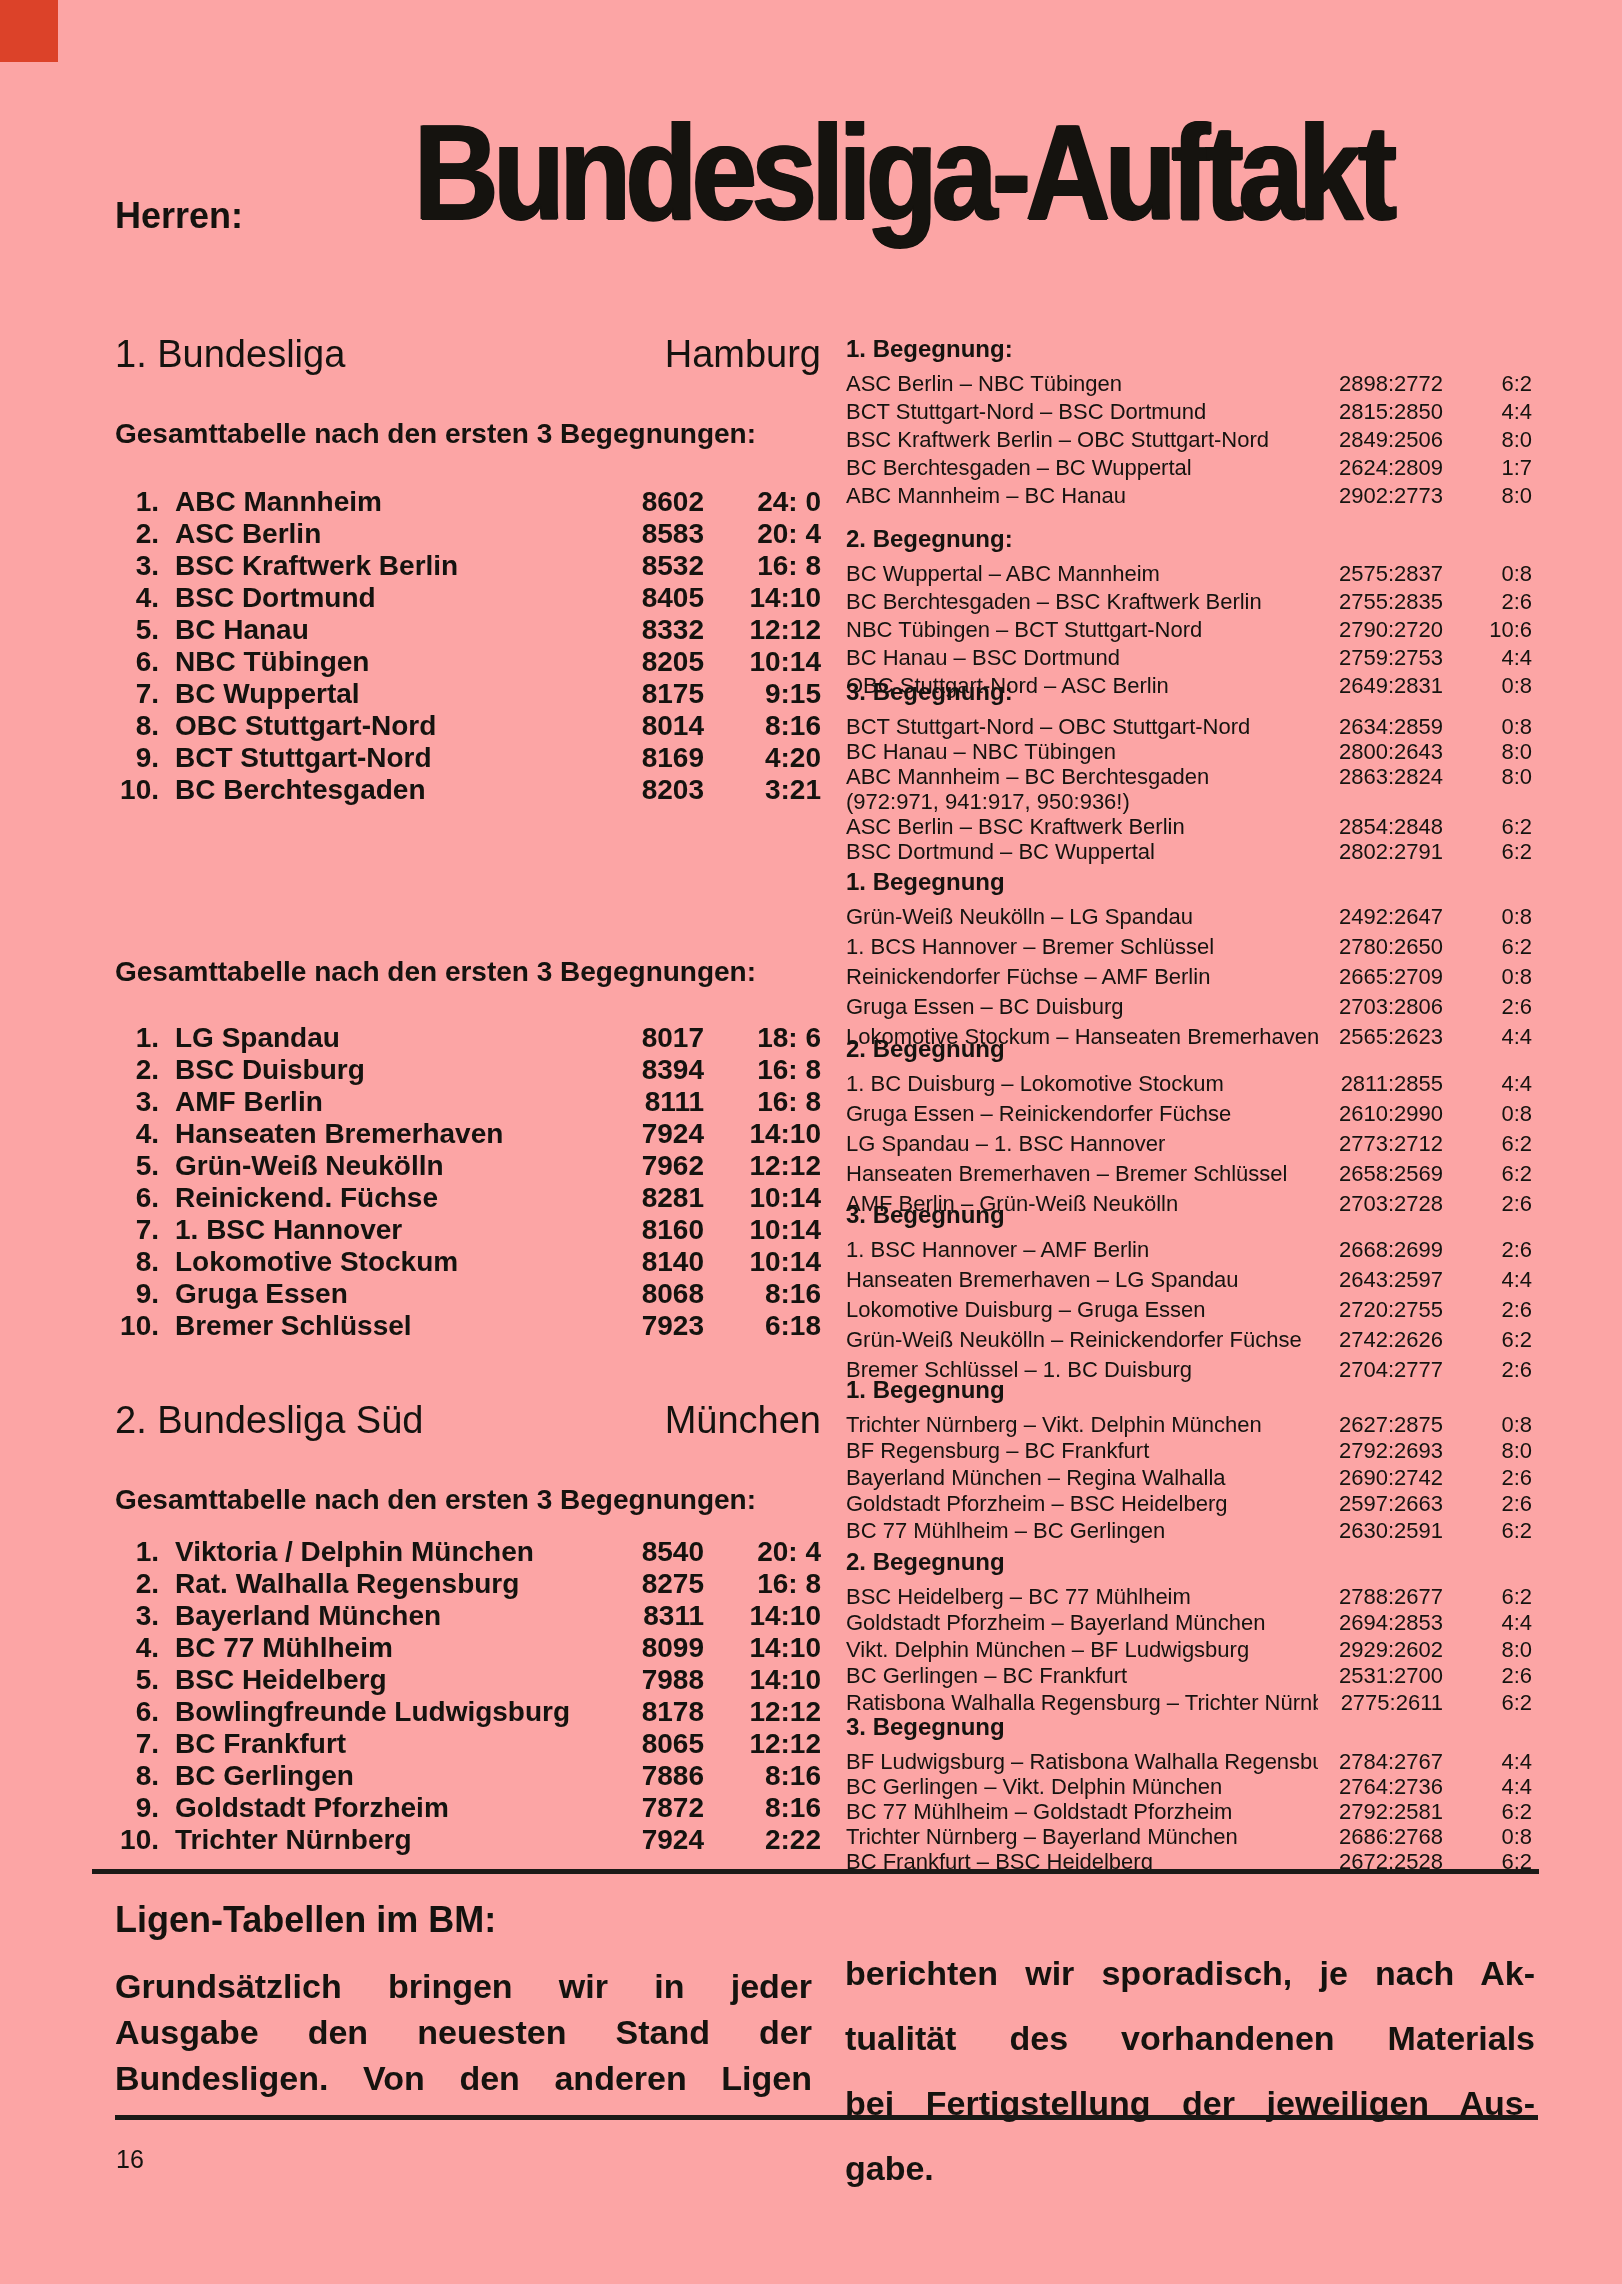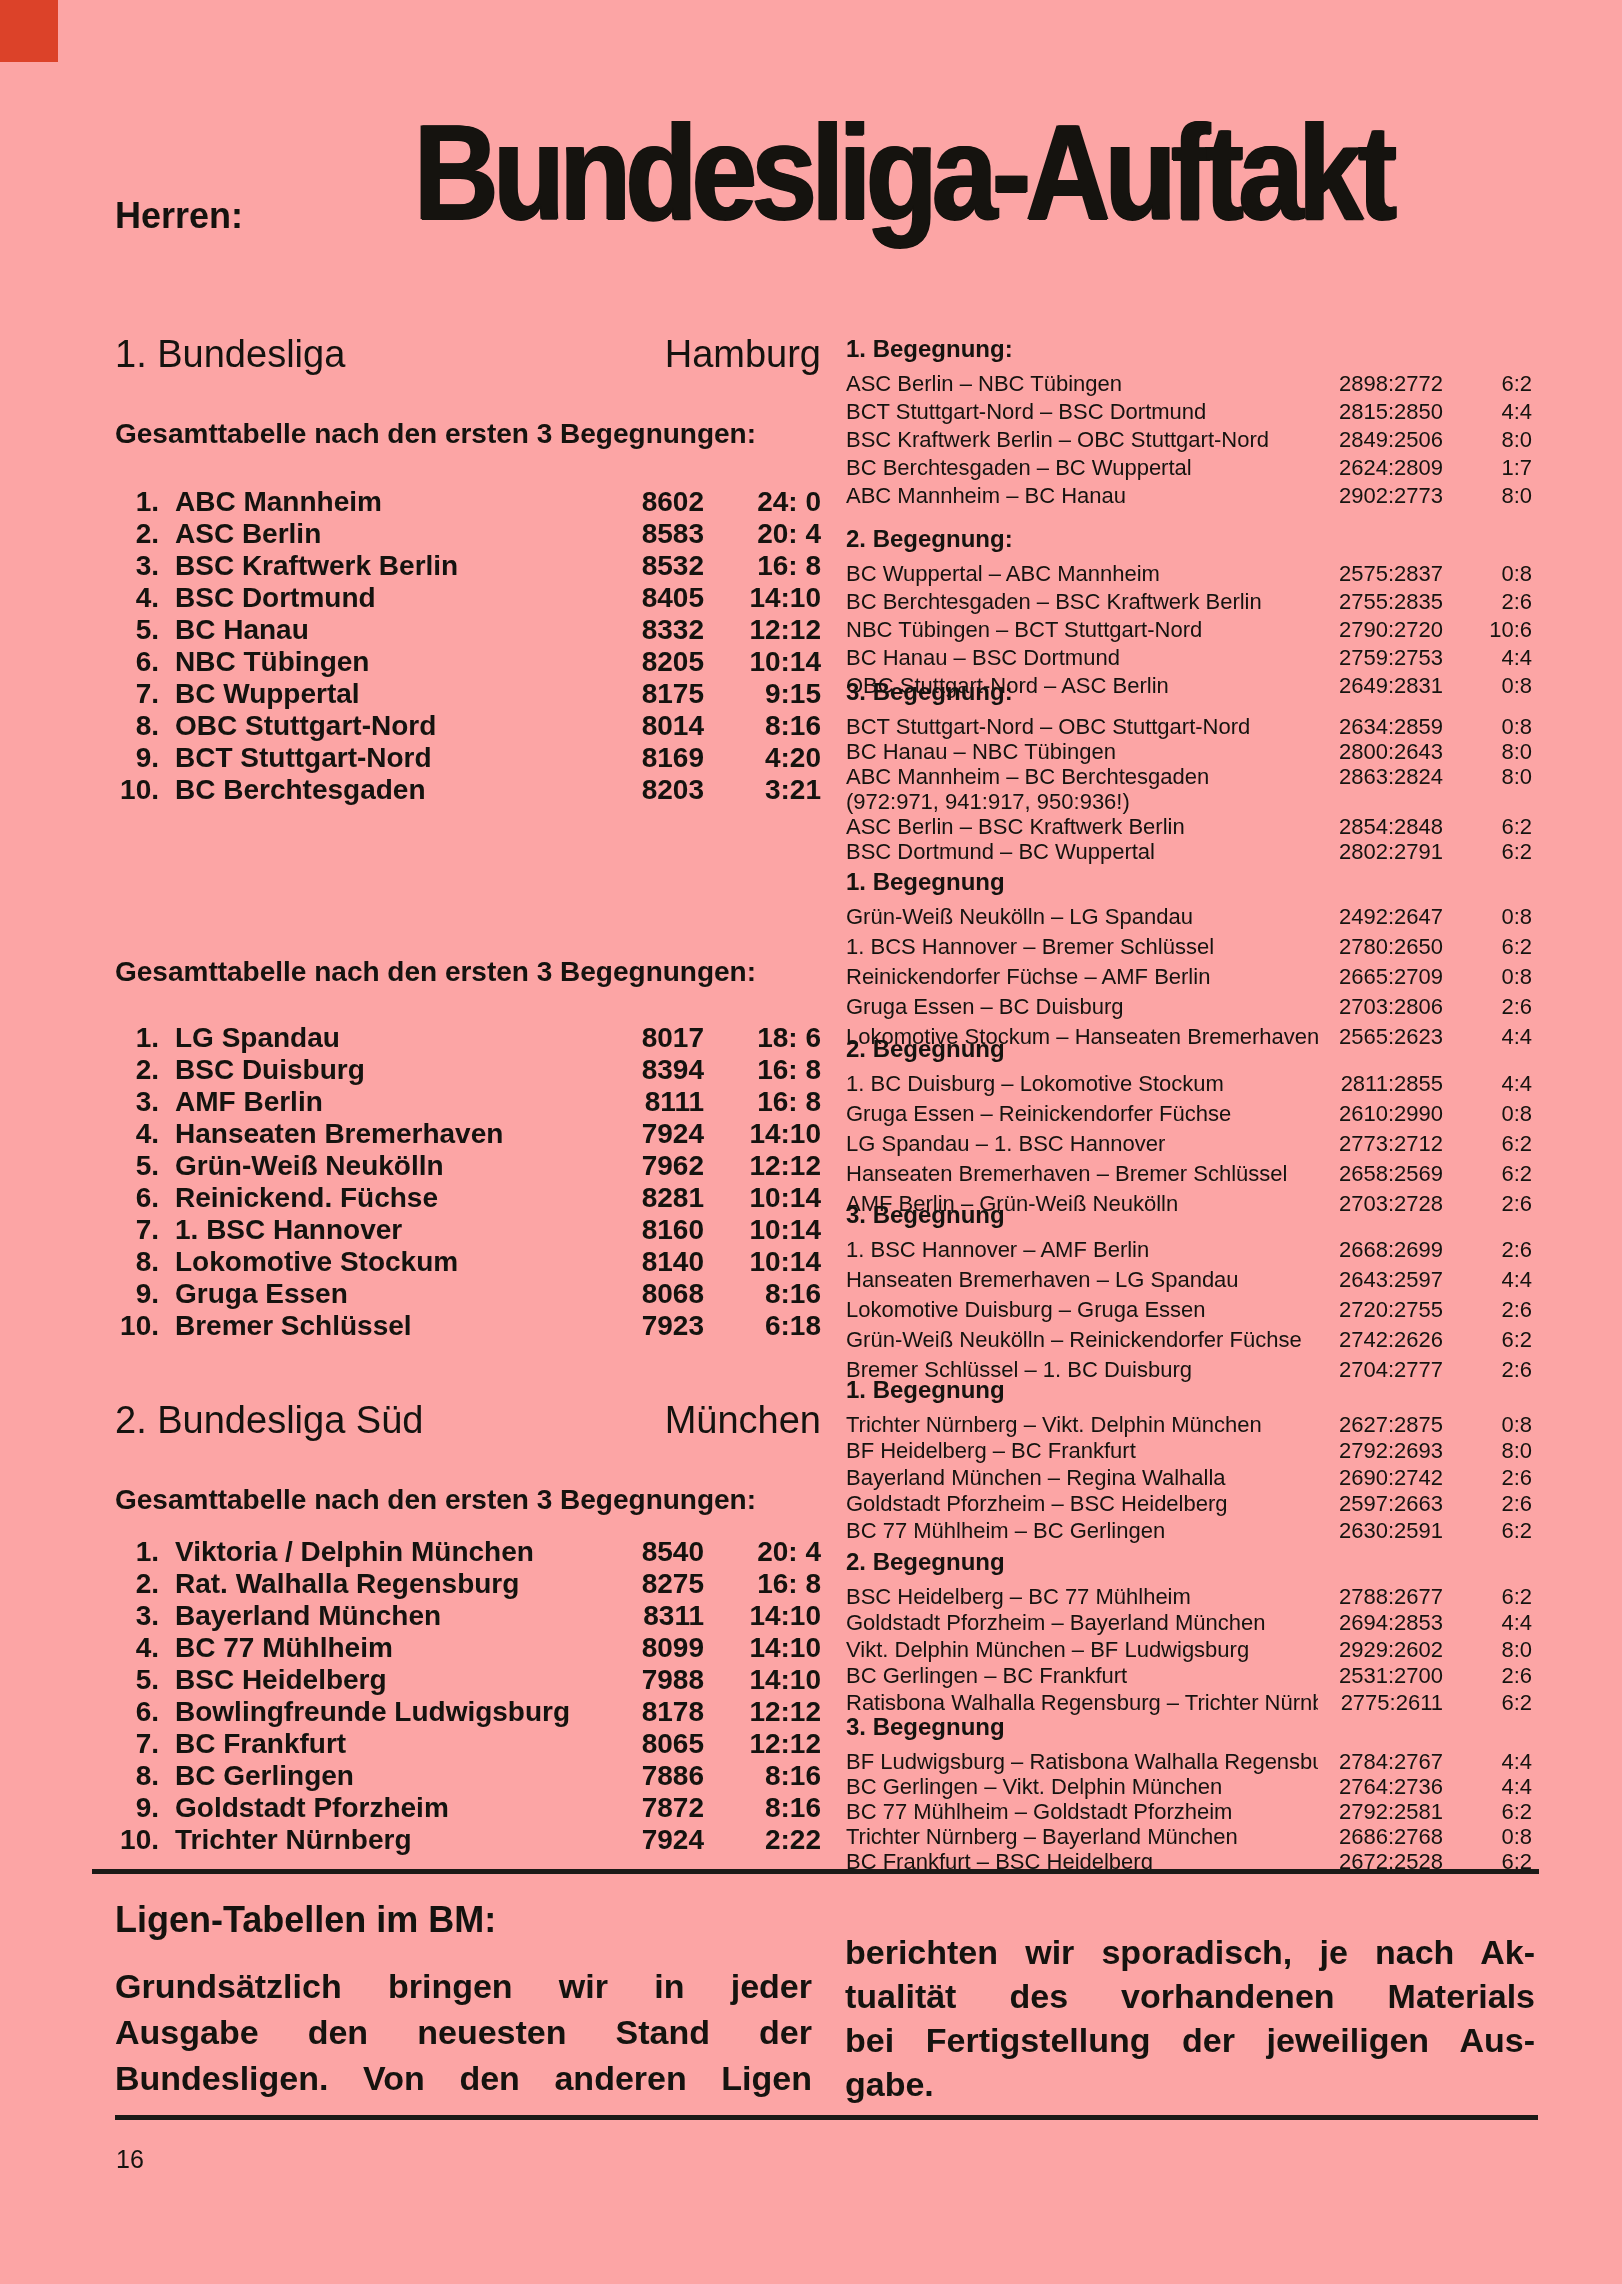--- a/index.html
+++ b/index.html
@@ -37,21 +37,21 @@
   .m-score{width:125px;text-align:right;flex:none;}
   .m-result{width:89px;text-align:right;flex:none;}
   
   .rule1{left:92px;top:1869px;width:1447px;height:5.3px;background:#1b1a17;}
   .rule2{left:115px;top:2115px;width:1423px;height:4.6px;background:#1b1a17;}
   .f-head{left:115px;top:1899px;font-size:36px;font-weight:bold;white-space:nowrap;}
   .f-col-left{left:115px;top:1963px;width:697px;}
   .f-col-right{left:845px;top:1930px;width:690px;}
   .f-line{font-size:34px;font-weight:bold;line-height:46px;
     text-align:justify;text-align-last:justify;}
-  .f-col-right .f-line{line-height:44px;}
+  .f-col-right .f-line{line-height:44px;margin-top:21px;}
   .page-num{left:116px;top:2145px;font-size:25px;}
 </style>
 </head>
 <body>
 
 <div class="page">
 
   <div class="abs red-corner"></div>
 
   <div class="abs herren">Herren:</div>
@@ -460,21 +460,21 @@
   <div class="round rh40" style="top:1376px;">
     <div class="r-title">1. Begegnung</div>
     <div>
 
     <div class="m-row">
         <span class="m-pairing">Trichter Nürnberg – Vikt. Delphin München</span>
         <span class="m-score">2627:2875</span>
         <span class="m-result">0:8</span>
       </div>
         <div class="m-row">
-        <span class="m-pairing">BF Heidelberg – BC Frankfurt</span>
+        <span class="m-pairing">BF Regensburg – BC Frankfurt</span>
         <span class="m-score">2792:2693</span>
         <span class="m-result">8:0</span>
       </div>
         <div class="m-row">
         <span class="m-pairing">Bayerland München – Regina Walhalla</span>
         <span class="m-score">2690:2742</span>
         <span class="m-result">2:6</span>
       </div>
         <div class="m-row">
         <span class="m-pairing">Goldstadt Pforzheim – BSC Heidelberg</span>

